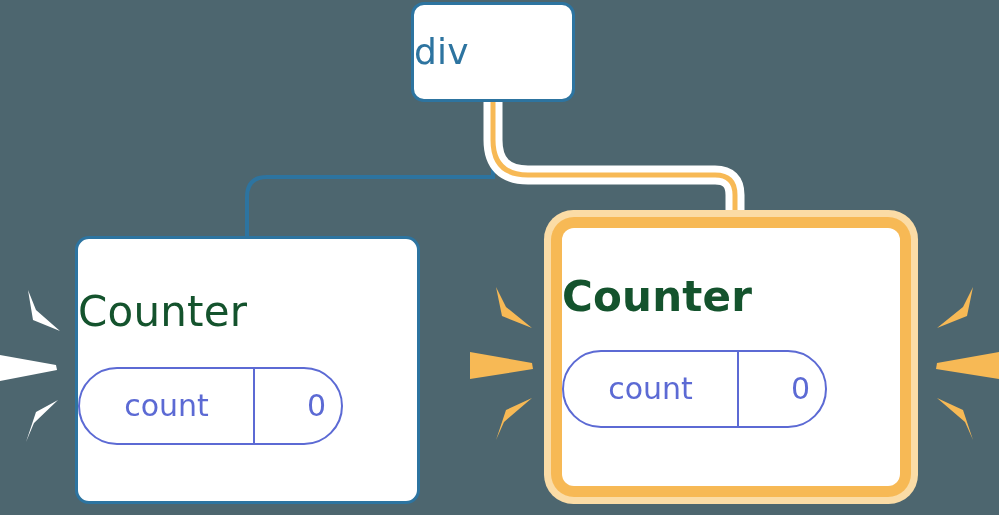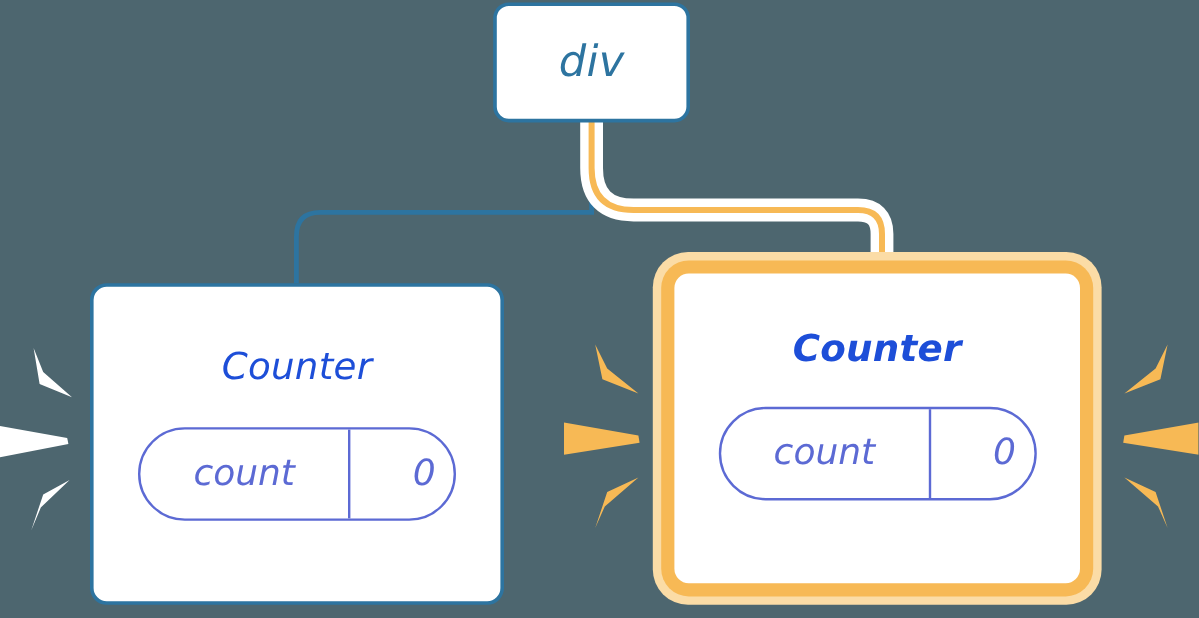--- a/index.html
+++ b/index.html
@@ -27,22 +27,20 @@
     height: 515px;
   }
 
   
   .node {
     position: absolute;
     background: #ffffff;
     box-sizing: border-box;
     display: flex;
     flex-direction: column;
-    align-items: center;
-    font-style: italic;
   }
 
   .node-div {
     left: 411px;
     top: 2px;
     width: 164px;
     height: 100px;
     border: 3px solid #2d74a0;
     border-radius: 13px;
     justify-content: center;
@@ -73,22 +71,22 @@
     width: 338px;
     height: 258px;
     border: none;
     border-radius: 12px;
     box-shadow:
        0 0 0 11px #f7b955,
        0 0 0 18px #fbdca6;
   }
 
   .node-counter .node-title {
-    font-size: 31px;
-    color: #1d4ed8;
+    font-size: 42px;
+    color: #14532d;
     margin-top: 52px;
     line-height: 1;
     letter-spacing: 0.2px;
   }
   .node-counter-right .node-title {
     font-weight: bold;
     margin-top: 48px;
   }
 
   

